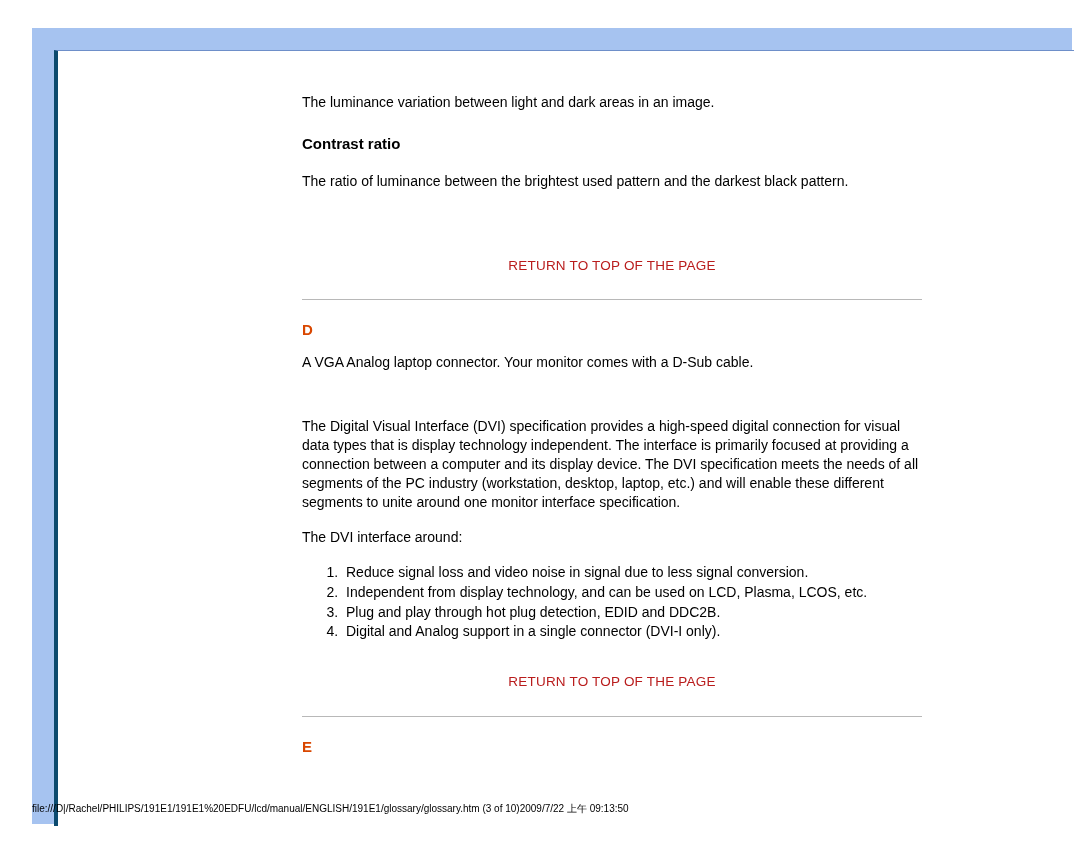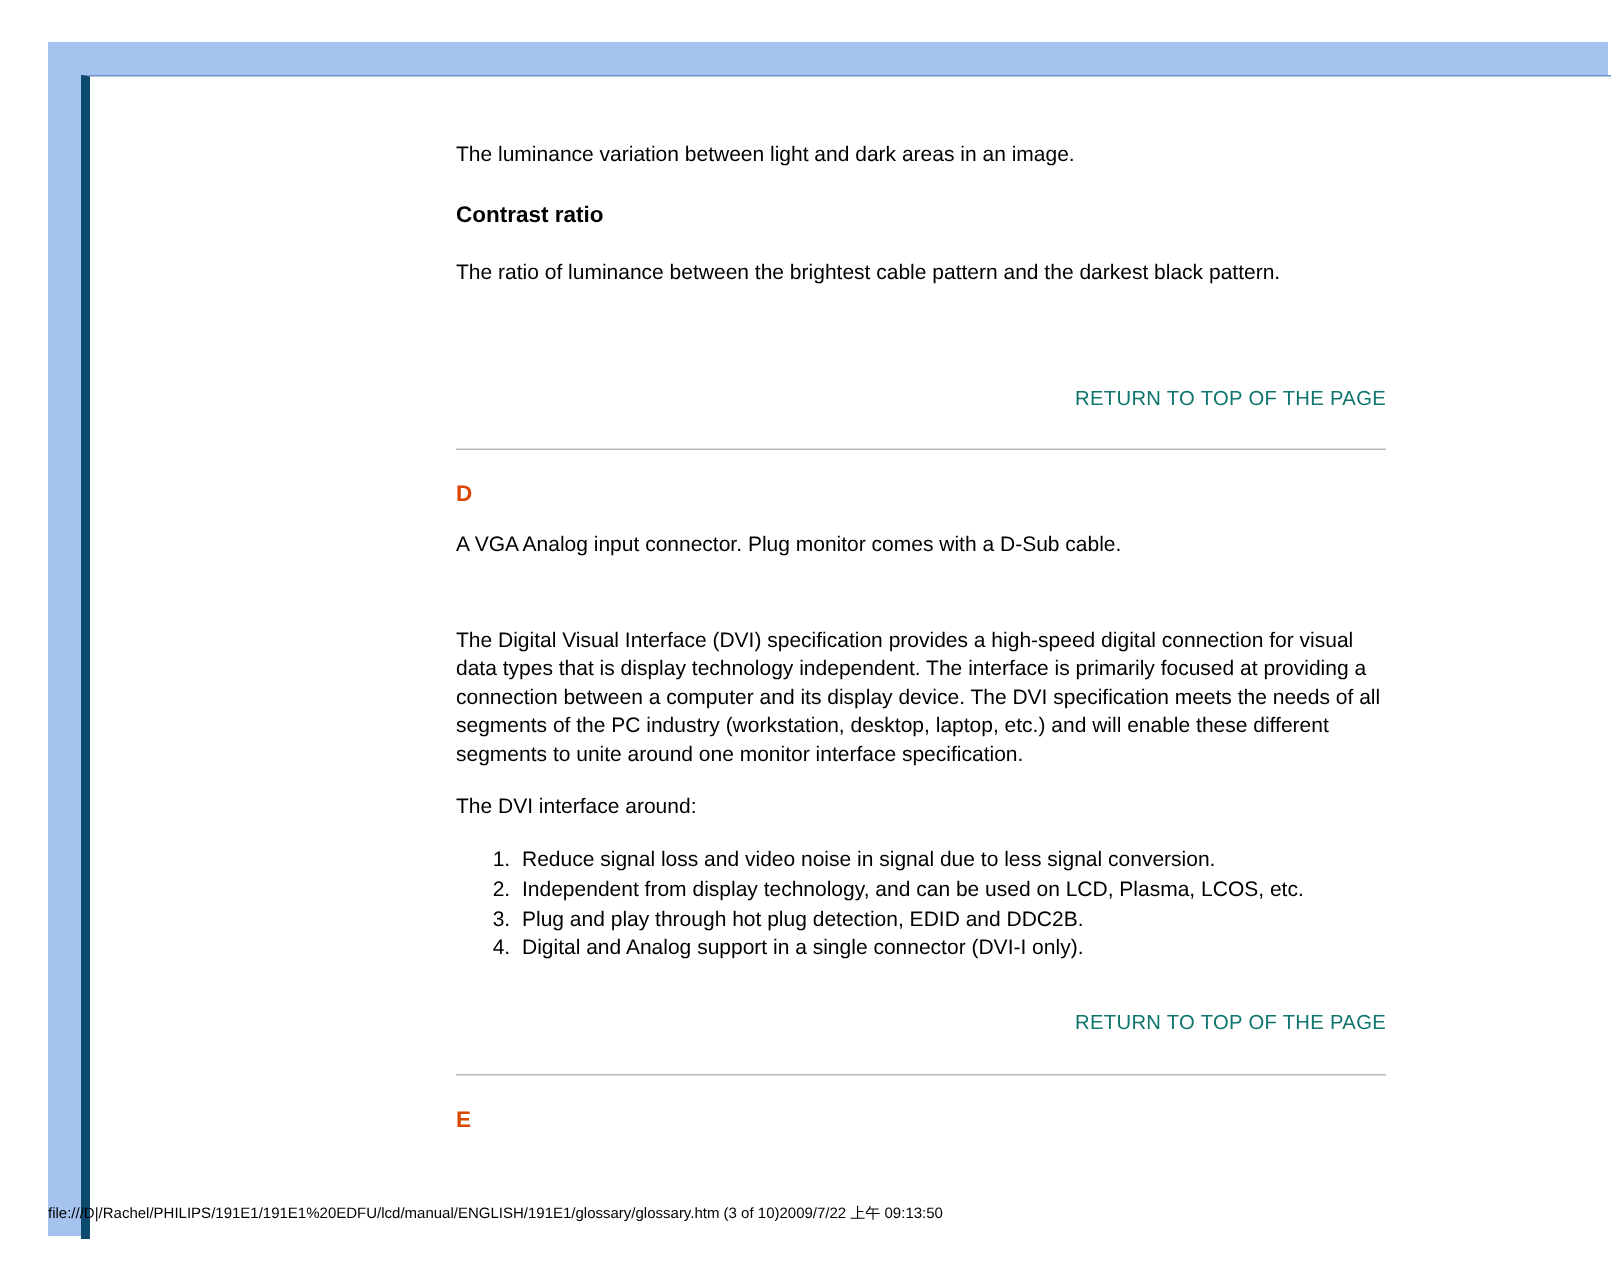--- a/index.html
+++ b/index.html
@@ -17,21 +17,21 @@
     width: 1040px;
     height: 796px;
     background: #a6c3f0;
     padding: 10px;
   }
   .inner-frame {
     width: 100%;
     height: 100%;
     background: #fff;
     border-top: 1px solid #6e8fc9;
-    border-left: 6px solid #0c4a6e;
+    border-left: 4px solid #0c4a6e;
     position: relative;
     overflow: hidden;
   }
   .content {
     position: absolute;
     top: 0;
     left: 232px;
     width: 620px;
     font-size: 14px;
     color: #000;
@@ -44,22 +44,22 @@
     margin: 22px 0 18px 0;
   }
   .section-letter {
     color: #d94700;
     font-weight: bold;
     font-size: 15px;
     margin: 20px 0 12px 0;
   }
   .return-link {
     display: block;
-    text-align: right;
-    color: #0f766e;
+    text-align: center;
+    color: #b91c1c;
     font-size: 13.5px;
     letter-spacing: 0.2px;
     margin: 32px 0 24px 0;
     text-decoration: none;
   }
   hr.sep {
     border: none;
     border-top: 1px solid #b8b8b8;
     margin: 6px 0 10px 0;
   }
@@ -87,30 +87,30 @@
 <div class="page-title">Glossary</div>
 
 <div class="outer-frame">
   <div class="inner-frame">
     <div class="content">
 
       <div class="spacer-sm"></div>
       <p>The luminance variation between light and dark areas in an image.</p>
 
       <div class="term-heading">Contrast ratio</div>
-      <p>The ratio of luminance between the brightest cable pattern and the darkest black pattern.</p>
+      <p>The ratio of luminance between the brightest used pattern and the darkest black pattern.</p>
 
       <div class="spacer-md"></div>
       <a href="#" class="return-link">RETURN TO TOP OF THE PAGE</a>
 
       <hr class="sep">
 
       <div class="section-letter">D</div>
 
-      <p>A VGA Analog input connector. Plug monitor comes with a D-Sub cable.</p>
+      <p>A VGA Analog laptop connector. Your monitor comes with a D-Sub cable.</p>
 
       <div class="spacer-md"></div>
 
       <p>The Digital Visual Interface (DVI) specification provides a high-speed digital connection for visual data types that is display technology independent. The interface is primarily focused at providing a connection between a computer and its display device. The DVI specification meets the needs of all segments of the PC industry (workstation, desktop, laptop, etc.) and will enable these different segments to unite around one monitor interface specification.</p>
       <p>The DVI interface around:</p>
 
       <ol class="dvi-list">
         <li>Reduce signal loss and video noise in signal due to less signal conversion.</li>
         <li>Independent from display technology, and can be used on LCD, Plasma, LCOS, etc.</li>
         <li>Plug and play through hot plug detection, EDID and DDC2B.</li>

